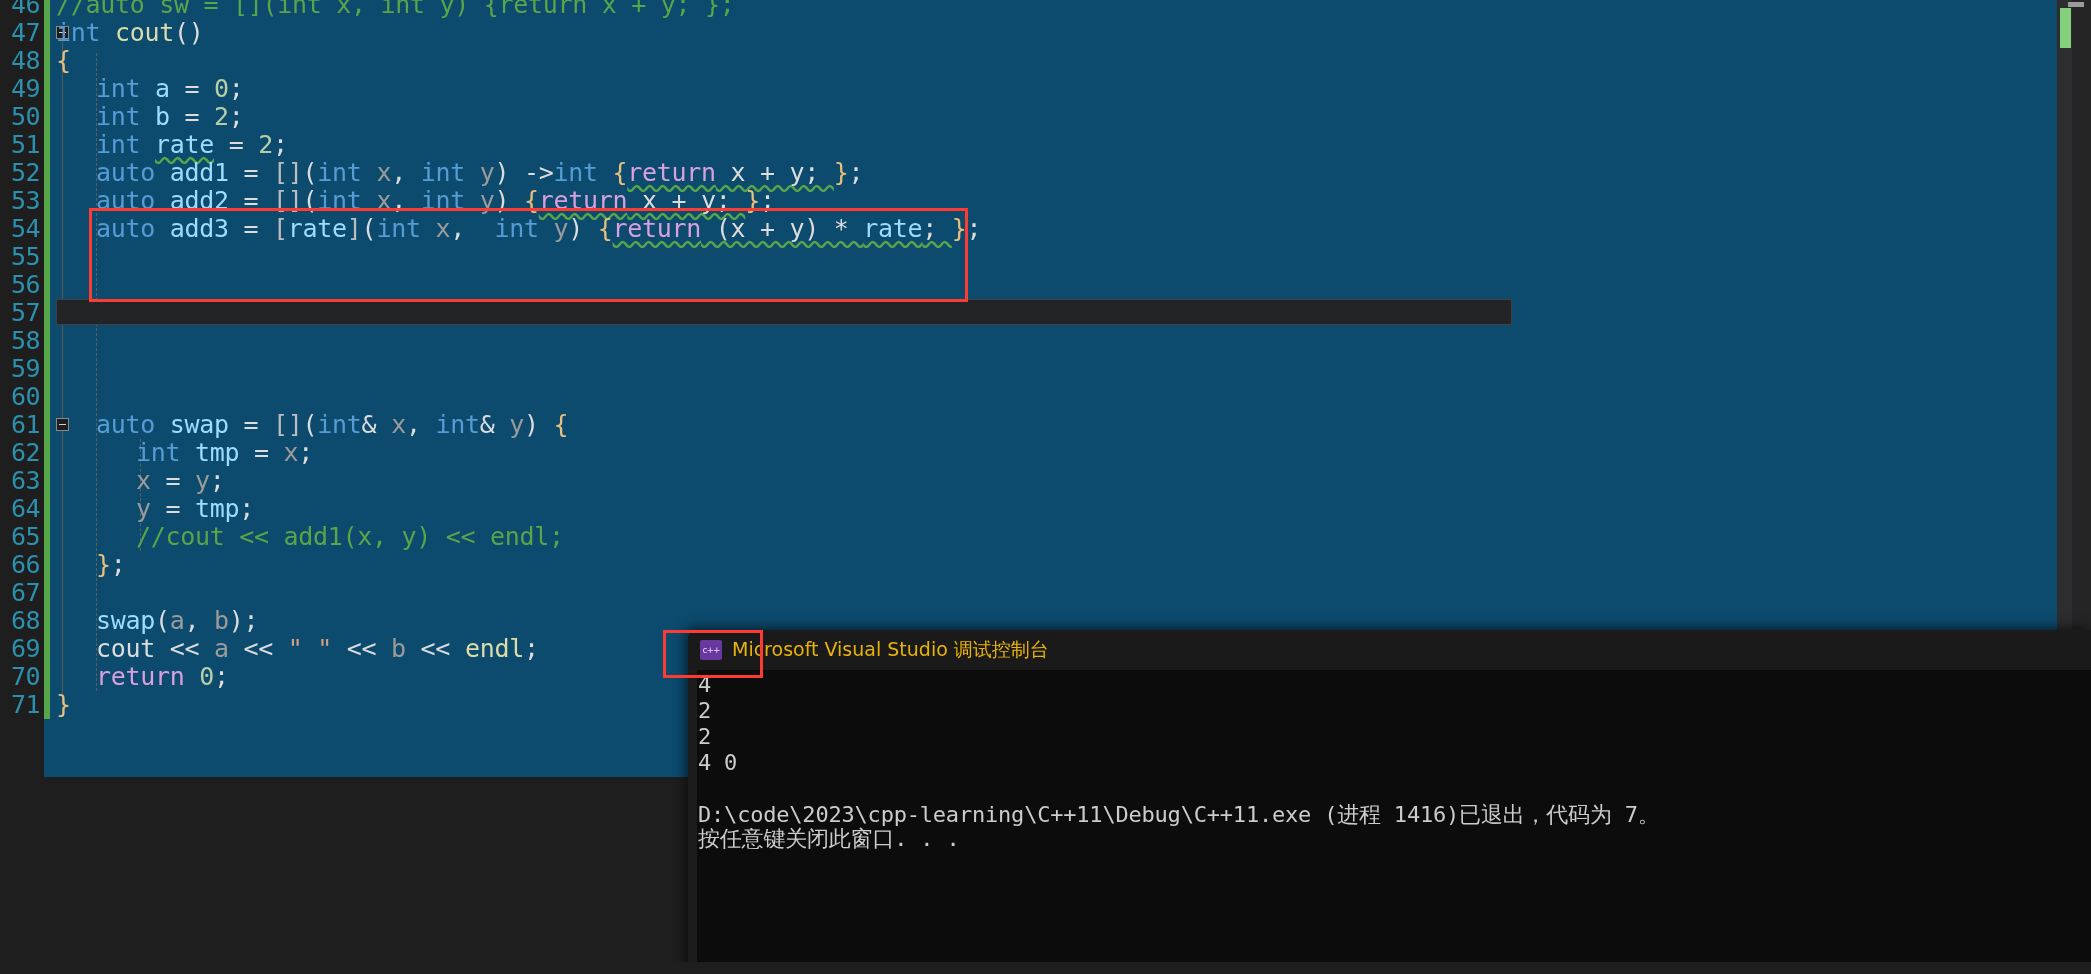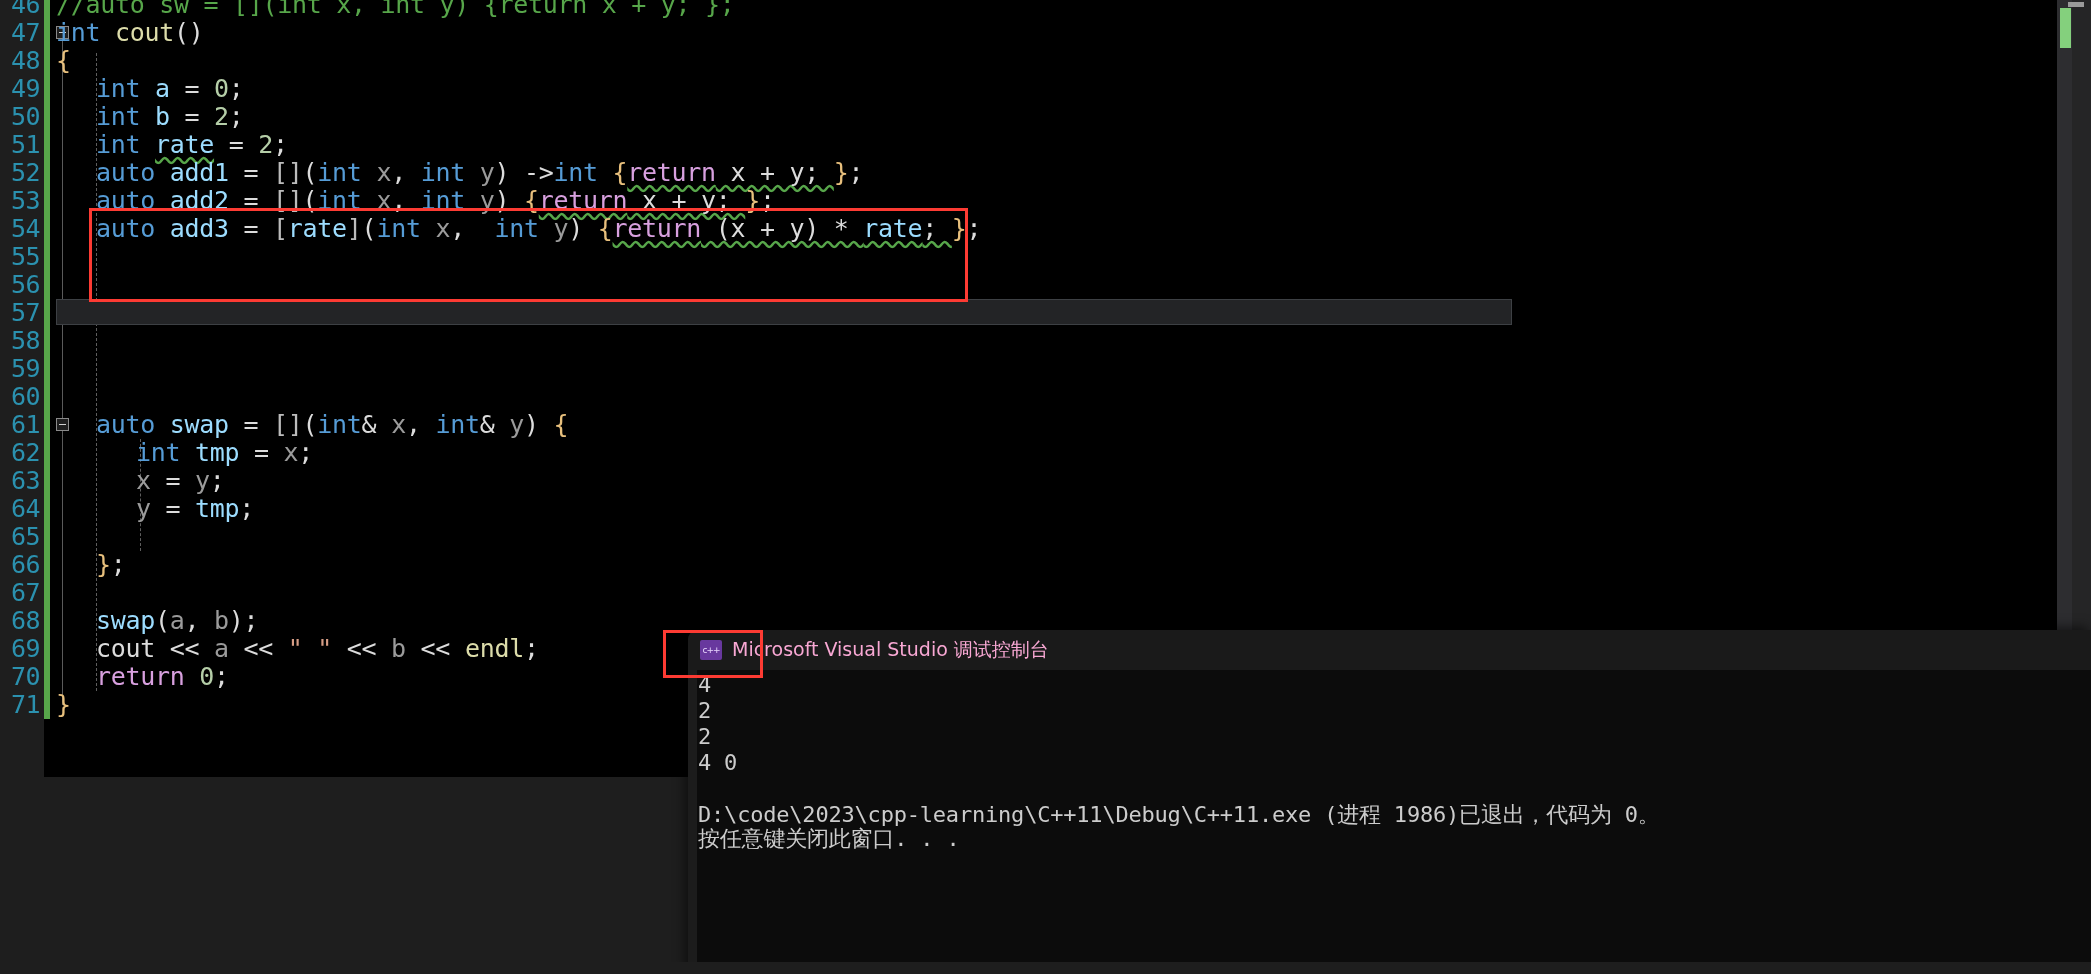--- a/index.html
+++ b/index.html
@@ -10,21 +10,21 @@
     overflow: hidden;
     font-family: "DejaVu Sans Mono", monospace;
   }
 
   #root { position: relative; width: 2091px; height: 974px; background: #1e1e1e; }
 
   
   #editor {
     position: absolute; left: 0; top: 0;
     width: 2091px; height: 777px;
-    background: #000000;
+    background: #0c4a6e;
   }
 
   .gutter {
     position: absolute; left: 0; top: 0;
     width: 44px; height: 962px;
     background: #1e1e1e;
     z-index: 3;
   }
   .lnum {
     position: absolute;
@@ -203,21 +203,21 @@
     display: flex;
     align-items: center;
     justify-content: center;
     font-family: "DejaVu Sans", sans-serif;
     font-size: 9px;
     color: #e9d7ff;
     letter-spacing: -1px;
     overflow: hidden;
   }
   #console-title {
-    color: #f9a8d4;
+    color: #eab308;
     font-size: 19px;
     font-family: "DejaVu Sans", sans-serif;
     white-space: nowrap;
   }
   #console-body {
     position: relative;
     height: 304px;
     background: #0c0c0c;
     padding: 8px 0 0 0;
   }
@@ -307,20 +307,21 @@
         <div class="cline" style="top: 159px; left: 96px;"><span class="kw">auto</span><span class="plain"> </span><span class="var">add1</span><span class="plain"> = </span><span class="brace2">[]</span><span class="plain">(</span><span class="kw">int</span><span class="plain"> </span><span class="gray">x</span><span class="plain">, </span><span class="kw">int</span><span class="plain"> </span><span class="gray">y</span><span class="plain">) -&gt;</span><span class="kw">int</span><span class="plain"> </span><span class="brace1">{</span><span class="kw2 sq">return</span><span class="plain sq"> x + y; </span><span class="brace1">}</span><span class="plain">;</span></div>
         <div class="cline" style="top: 187px; left: 96px;"><span class="kw">auto</span><span class="plain"> </span><span class="var">add2</span><span class="plain"> = </span><span class="brace2">[]</span><span class="plain">(</span><span class="kw">int</span><span class="plain"> </span><span class="gray">x</span><span class="plain">, </span><span class="kw">int</span><span class="plain"> </span><span class="gray">y</span><span class="plain">) </span><span class="brace1">{</span><span class="kw2 sq">return</span><span class="plain sq"> x + y; </span><span class="brace1">}</span><span class="plain">;</span></div>
         <div class="cline" style="top: 215px; left: 96px;"><span class="kw">auto</span><span class="plain"> </span><span class="var">add3</span><span class="plain"> = </span><span class="brace2">[</span><span class="var">rate</span><span class="brace2">]</span><span class="plain">(</span><span class="kw">int</span><span class="plain"> </span><span class="gray">x</span><span class="plain">,  </span><span class="kw">int</span><span class="plain"> </span><span class="gray">y</span><span class="plain">) </span><span class="brace1">{</span><span class="kw2 sq">return</span><span class="plain sq"> (x + y) * </span><span class="var sq">rate</span><span class="plain sq">; </span><span class="brace1">}</span><span class="plain">;</span></div>
         <div class="cline" style="top: 243px; left: 56px;"></div>
         <div class="cline" style="top: 299px; left: 56px;"></div>
         <div class="cline" style="top: 383px; left: 56px;"></div>
         <div class="cline" style="top: 411px; left: 96px;"><span class="kw">auto</span><span class="plain"> </span><span class="var">swap</span><span class="plain"> = </span><span class="brace2">[]</span><span class="plain">(</span><span class="kw">int</span><span class="plain">&amp; </span><span class="gray">x</span><span class="plain">, </span><span class="kw">int</span><span class="plain">&amp; </span><span class="gray">y</span><span class="plain">) </span><span class="brace1">{</span></div>
         <div class="cline" style="top: 439px; left: 136px;"><span class="kw">int</span><span class="plain"> </span><span class="var">tmp</span><span class="plain"> = </span><span class="gray">x</span><span class="plain">;</span></div>
         <div class="cline" style="top: 467px; left: 136px;"><span class="gray">x</span><span class="plain"> = </span><span class="gray">y</span><span class="plain">;</span></div>
         <div class="cline" style="top: 495px; left: 136px;"><span class="gray">y</span><span class="plain"> = </span><span class="var">tmp</span><span class="plain">;</span></div>
+        <div class="cline" style="top: 523px; left: 136px;"><span class="cmt">//cout &lt;&lt; add1(x, y) &lt;&lt; endl;</span></div>
         <div class="cline" style="top: 551px; left: 96px;"><span class="brace1">}</span><span class="plain">;</span></div>
         <div class="cline" style="top: 579px; left: 56px;"></div>
         <div class="cline" style="top: 607px; left: 96px;"><span class="var">swap</span><span class="plain">(</span><span class="gray">a</span><span class="plain">, </span><span class="gray">b</span><span class="plain">);</span></div>
         <div class="cline" style="top: 635px; left: 96px;"><span class="plain">cout</span><span class="plain"> &lt;&lt; </span><span class="gray">a</span><span class="plain"> &lt;&lt; </span><span class="str">" "</span><span class="plain"> &lt;&lt; </span><span class="gray">b</span><span class="plain"> &lt;&lt; </span><span class="fn">endl</span><span class="plain">;</span></div>
         <div class="cline" style="top: 663px; left: 96px;"><span class="kw2">return</span><span class="plain"> </span><span class="num">0</span><span class="plain">;</span></div>
         <div class="cline" style="top: 691px; left: 56px;"><span class="brace1">}</span></div>
       </div>
 
     <div id="scroll-margin"></div>
     <div id="scroll-track"></div>
@@ -343,21 +344,21 @@
       <div id="console-title">Microsoft Visual Studio 调试控制台</div>
     </div>
     <div id="console-body">
       <div id="console-leftbar"></div>
       <div id="console-lines">
           <div class="conline" style="top: 2px;">4</div>
           <div class="conline" style="top: 28px;">2</div>
           <div class="conline" style="top: 54px;">2</div>
           <div class="conline" style="top: 80px;">4 0</div>
           <div class="conline" style="top: 106px;"></div>
-          <div class="conline" style="top: 132px;">D:\code\2023\cpp-learning\C++11\Debug\C++11.exe (进程 1986)已退出，代码为 0。</div>
+          <div class="conline" style="top: 132px;">D:\code\2023\cpp-learning\C++11\Debug\C++11.exe (进程 1416)已退出，代码为 7。</div>
           <div class="conline" style="top: 156px;">按任意键关闭此窗口. . .</div>
         </div>
     </div>
   </div>
 
   <div id="annotations">
       <div class="redbox" style="left: 89px; top: 208px; width: 879px; height: 94px;"></div>
       <div class="redbox" style="left: 663px; top: 630px; width: 100px; height: 48px;"></div>
     </div>
 

